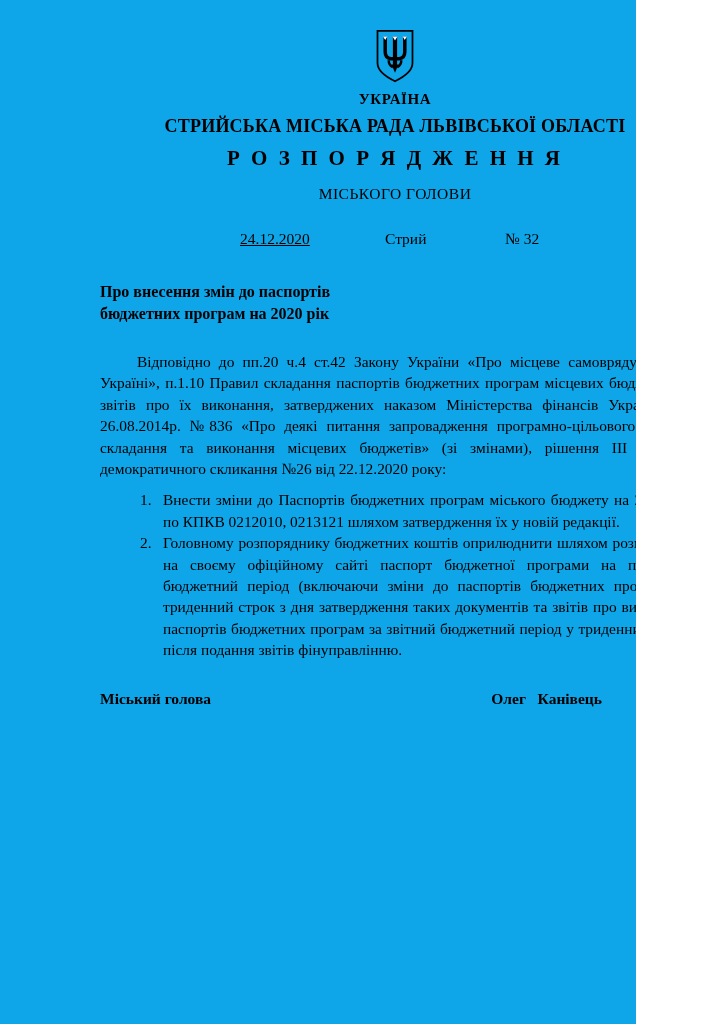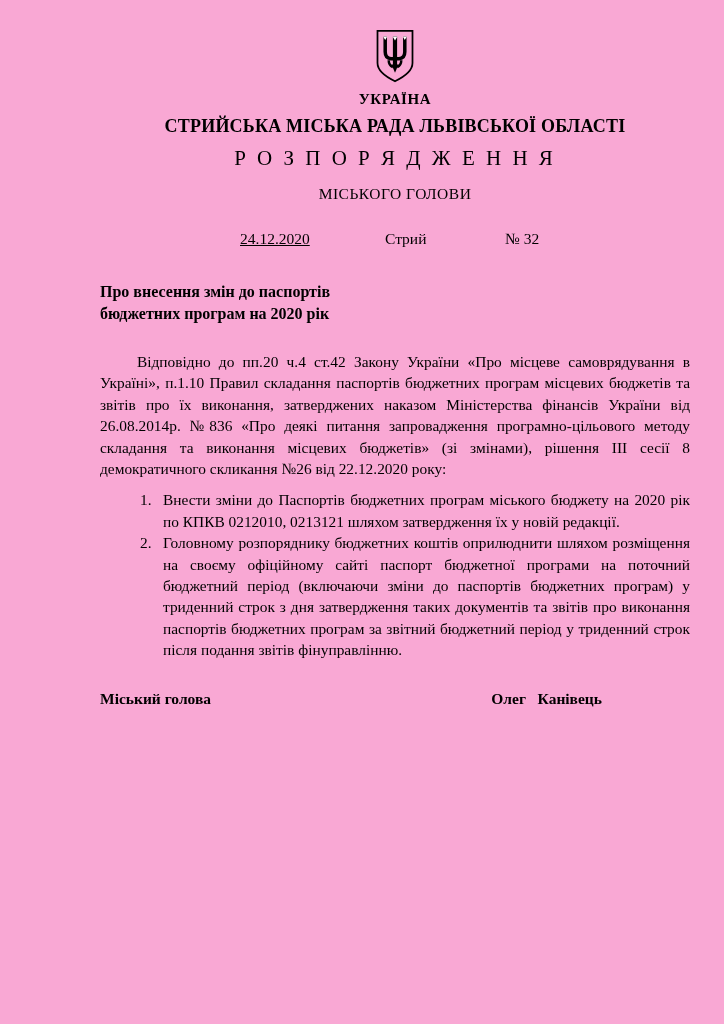--- a/index.html
+++ b/index.html
@@ -3,43 +3,43 @@
 <meta charset="utf-8">
 <style>
   html, body { margin: 0; padding: 0; background: #ffffff; }
   body {
     width: 724px; height: 1024px;
     font-family: "Liberation Serif", serif;
     color: #000;
   }
   .page {
     position: relative;
-    width: 724px; height: 1024px;
-    background: #f9a8d4;
+    width: 636px; height: 1024px;
+    background: #0ea5e9;
     overflow: hidden;
   }
   .content {
     position: absolute;
     left: 100px; top: 0;
     width: 590px;
   }
   .emblem { text-align: center; padding-top: 28px; line-height: 0; }
   .emblem svg { display: inline-block; }
   .country {
     text-align: center; font-weight: bold;
     font-size: 15px; line-height: 17px;
     letter-spacing: 0.6px; margin-top: 7px;
   }
   .council {
     text-align: center; font-weight: bold;
     font-size: 18px; line-height: 21px;
     letter-spacing: 0.2px; margin-top: 8px;
   }
   .doctype {
-    text-align: center; font-weight: normal;
+    text-align: center; font-weight: bold;
     font-size: 21px; line-height: 24px;
     letter-spacing: 3px; margin-top: 9px;
     white-space: nowrap;
   }
   .issuer {
     text-align: center;
     font-size: 15.5px; line-height: 18px;
     letter-spacing: 0.5px; margin-top: 15px;
   }
   .meta {

